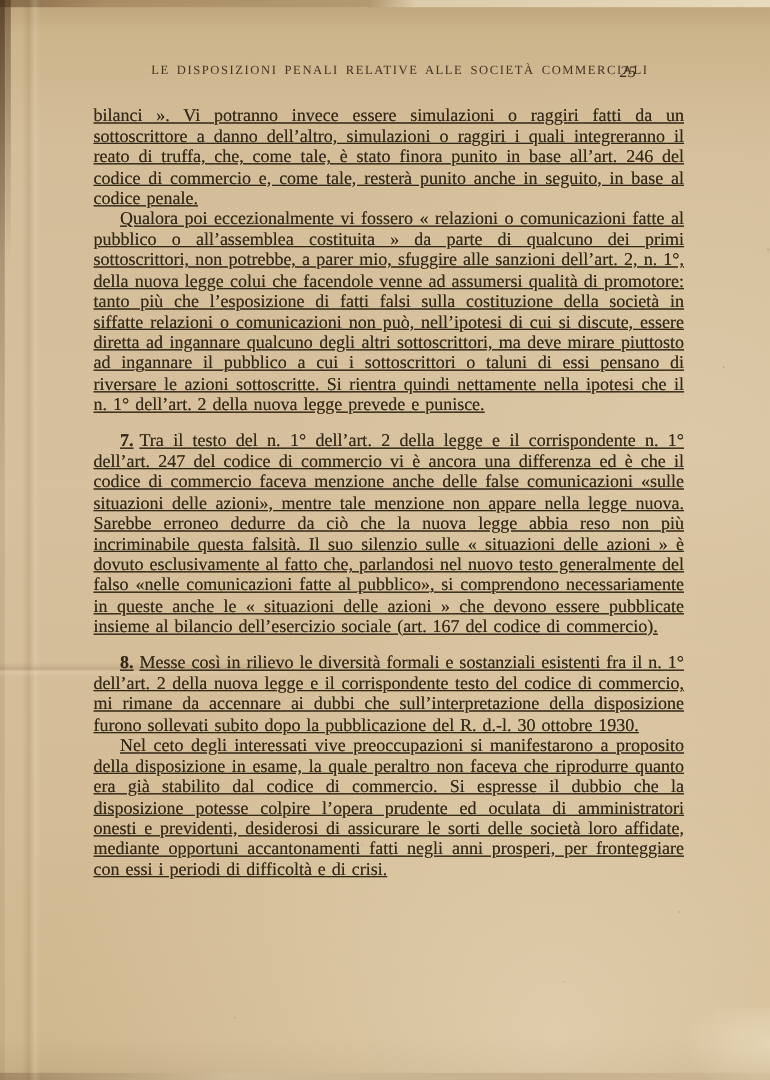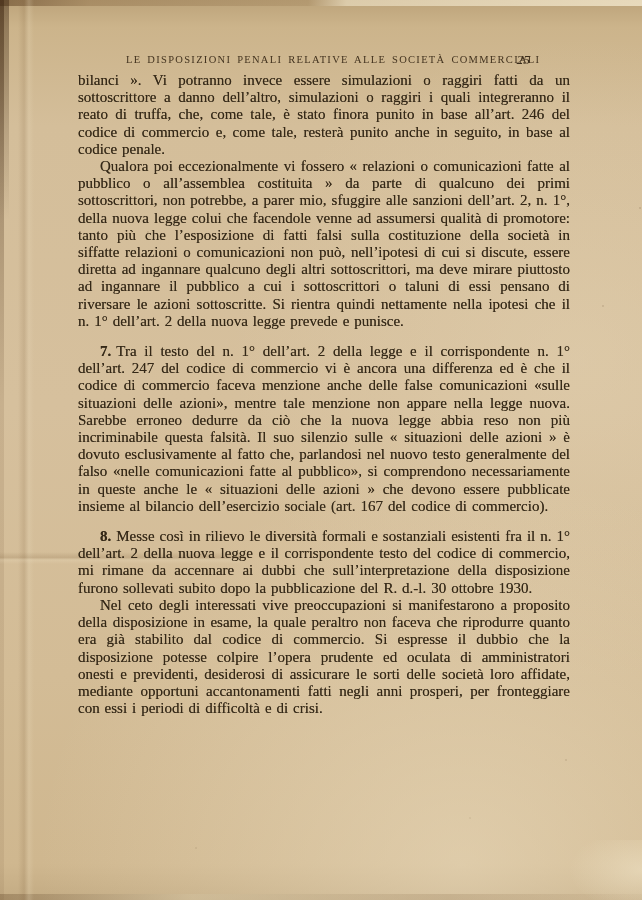--- a/index.html
+++ b/index.html
@@ -99,29 +99,30 @@
   }
   .page-number {
     position: absolute;
     right: 40px;
     top: 0;
     font-size: 13.5px;
     color: #3a2c1b;
     font-style: italic;
   }
   .text-block {
-    margin-top: 3px;
+    margin-top: 20px;
     width: 492px;
     font-size: 15px;
     line-height: 17.2px;
     text-align: justify;
     color: #342817;
     word-spacing: 1.2px;
     text-shadow: 0 0 0.5px rgba(52,40,23,0.65);
     hyphens: auto;
+    text-decoration: underline;
   }
   .para { margin: 0; }
   .para.indent { text-indent: 22px; }
   .para.spaced { margin-top: 13px; }
   .pnum { font-weight: bold; margin-right: 5px; }
 </style>
 </head>
 <body>
 
 <div class="page">

